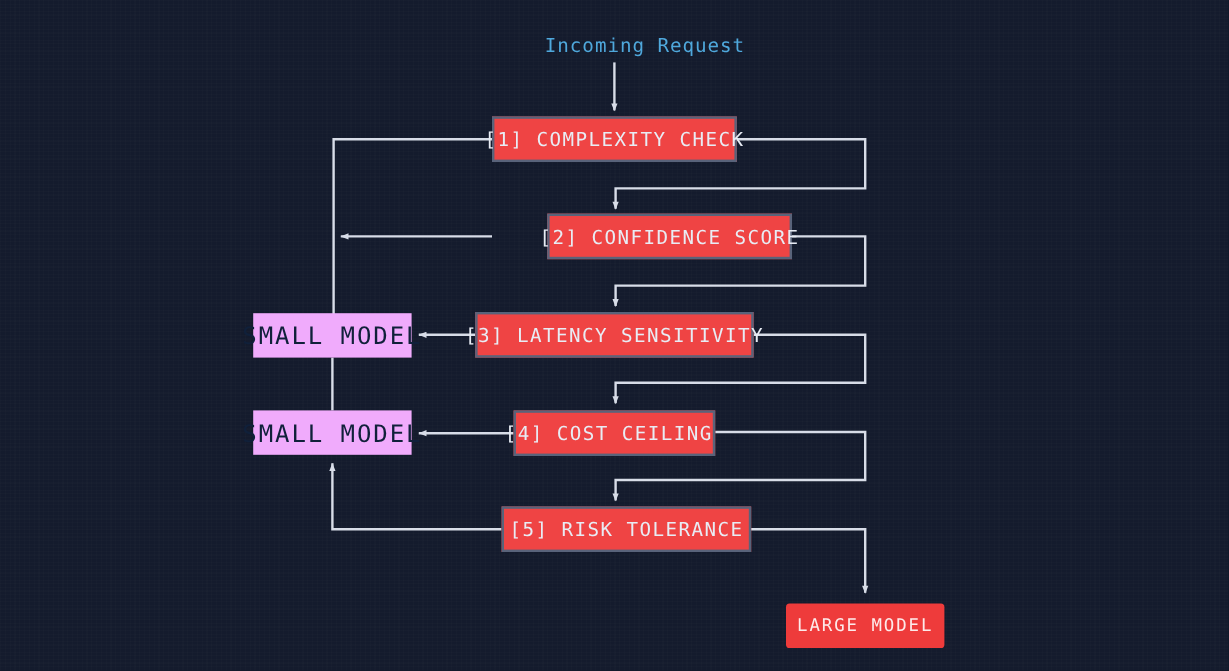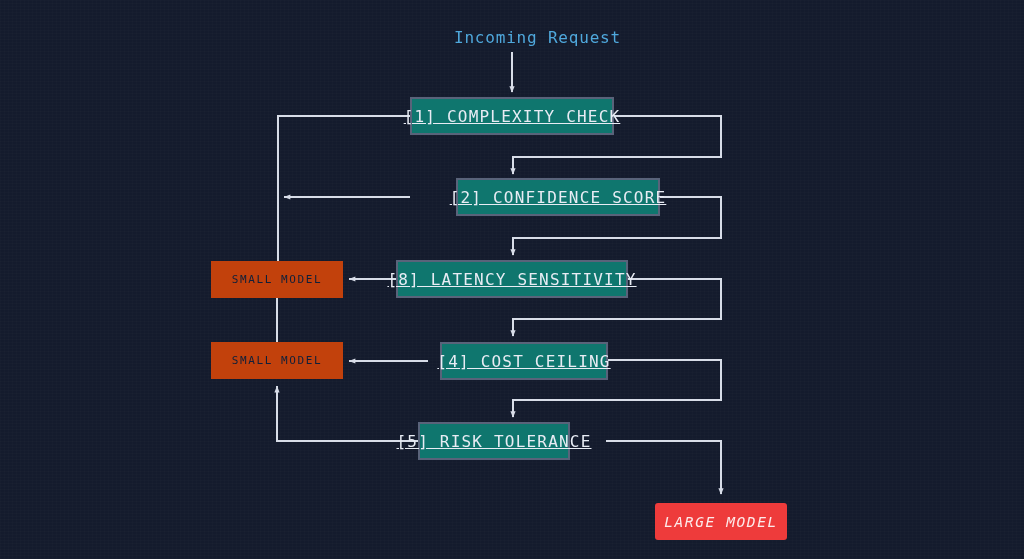--- a/index.html
+++ b/index.html
@@ -36,41 +36,39 @@
     position: absolute;
     box-sizing: border-box;
     display: flex;
     align-items: center;
     justify-content: center;
     white-space: nowrap;
     letter-spacing: 1.2px;
   }
   .check {
     border: 2px solid #59637a;
-    background: #0f766e;
+    background: #ef4444;
     color: #e8ecf4;
     font-size: 16px;
     height: 38px;
-    text-decoration: underline;
   }
   .terminal-small {
-    background: #c2410c;
+    background: #f0abfc;
     color: #10203a;
-    font-size: 11px;
+    font-size: 20px;
     height: 37px;
     letter-spacing: 1.6px;
   }
   .terminal-large {
     background: #ee3b3b;
     color: #fdeaea;
     font-size: 14.5px;
     height: 37px;
     border-radius: 3px;
     letter-spacing: 1.6px;
-    font-style: italic;
   }
   .entry-label {
     position: absolute;
     color: #4fa8dc;
     font-size: 16px;
     letter-spacing: 0.8px;
     white-space: nowrap;
   }
 </style>
 </head>
@@ -123,28 +121,28 @@
 
   <div class="node check" style="left:410px; top:97px; width:204px;">
     <span>[1] COMPLEXITY CHECK</span>
   </div>
 
   <div class="node check" style="left:410px; top:178px; width:204px;margin-left:46px;">
     <span>[2] CONFIDENCE SCORE</span>
   </div>
 
   <div class="node check" style="left:396px; top:260px; width:232px;">
-    <span>[8] LATENCY SENSITIVITY</span>
+    <span>[3] LATENCY SENSITIVITY</span>
   </div>
 
-  <div class="node check" style="left:440px; top:342px; width:168px;">
+  <div class="node check" style="left:428px; top:342px; width:168px;justify-content:flex-end;">
     <span>[4] COST CEILING</span>
   </div>
 
-  <div class="node check" style="left:418px; top:422px; width:152px;">
+  <div class="node check" style="left:418px; top:422px; width:208px;">
     <span>[5] RISK TOLERANCE</span>
   </div>
 
   <div class="node terminal-small" style="left:211px; top:261px; width:132px;">
     <span>SMALL MODEL</span>
   </div>
 
   <div class="node terminal-small" style="left:211px; top:342px; width:132px;">
     <span>SMALL MODEL</span>
   </div>

